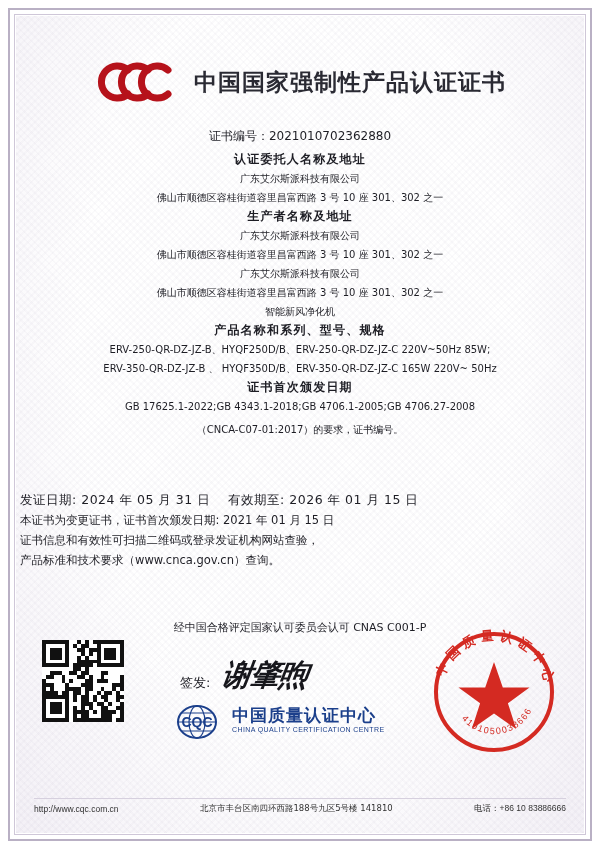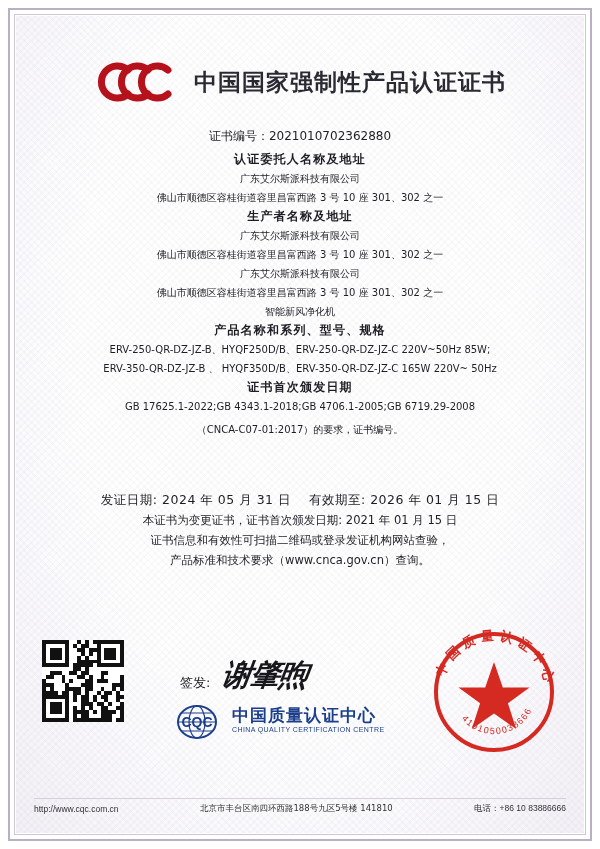--- a/index.html
+++ b/index.html
@@ -98,21 +98,20 @@
   }
 
   .spaced { letter-spacing: 1.2px; }
 
   
   .notes {
     position: absolute;
     left: 0;
     top: 470px;
     width: 100%;
-    text-align: center;
     font-family: "DejaVu Sans", sans-serif;
     font-size: 11.5px;
     line-height: 20px;
     color: #1d1d24;
   }
   .date-line { font-size: 12.5px; letter-spacing: .5px; }
 
   
   .cnas-line {
     position: absolute;
@@ -278,40 +277,41 @@
 
       <div class="line">广东艾尔斯派科技有限公司</div>
       <div class="line">佛山市顺德区容桂街道容里昌富西路 3 号 10 座 301、302 之一</div>
 
       <div class="line">智能新风净化机</div>
       <div class="line bold spaced">产品名称和系列、型号、规格</div>
       <div class="line">ERV-250-QR-DZ-JZ-B、HYQF250D/B、ERV-250-QR-DZ-JZ-C 220V~50Hz 85W;</div>
       <div class="line">ERV-350-QR-DZ-JZ-B 、 HYQF350D/B、ERV-350-QR-DZ-JZ-C 165W 220V~ 50Hz</div>
 
       <div class="line bold spaced">证书首次颁发日期</div>
-      <div class="line">GB 17625.1-2022;GB 4343.1-2018;GB 4706.1-2005;GB 6719.29-2008</div>
+      <div class="line">GB 17625.1-2022;GB 4343.1-2018;GB 4706.1-2005;GB 4706.27-2008</div>
 
       <div class="gap4"></div>
 
       <div class="line">（CNCA-C07-01:2017）的要求，证书编号。</div>
     </div>
 
     <div class="notes">
       <div class="date-line">
         <span>发证日期:</span>
         <span>2024 年 05 月 31 日</span>
         &nbsp;&nbsp;
         <span>有效期至:</span>
         <span>2026 年 01 月 15 日</span>
       </div>
       <div>本证书为变更证书，证书首次颁发日期: 2021 年 01 月 15 日</div>
       <div>证书信息和有效性可扫描二维码或登录发证机构网站查验，</div>
       <div>产品标准和技术要求（www.cnca.gov.cn）查询。</div>
     </div>
 
+    <div class="cnas-line">经中国合格评定国家认可委员会认可 CNAS C001-P</div>
 
     <div class="sign-row">
       <div class="sign-label">签发:</div>
       <div class="sign-script">谢肇煦</div>
     </div>
 
     <div class="cqc">
       <div class="cqc-mark">
         <svg viewBox="0 0 54 44" width="54" height="44">
           <ellipse cx="27" cy="24" rx="19" ry="16" fill="none" stroke="#1b3f8b" stroke-width="2"></ellipse>

